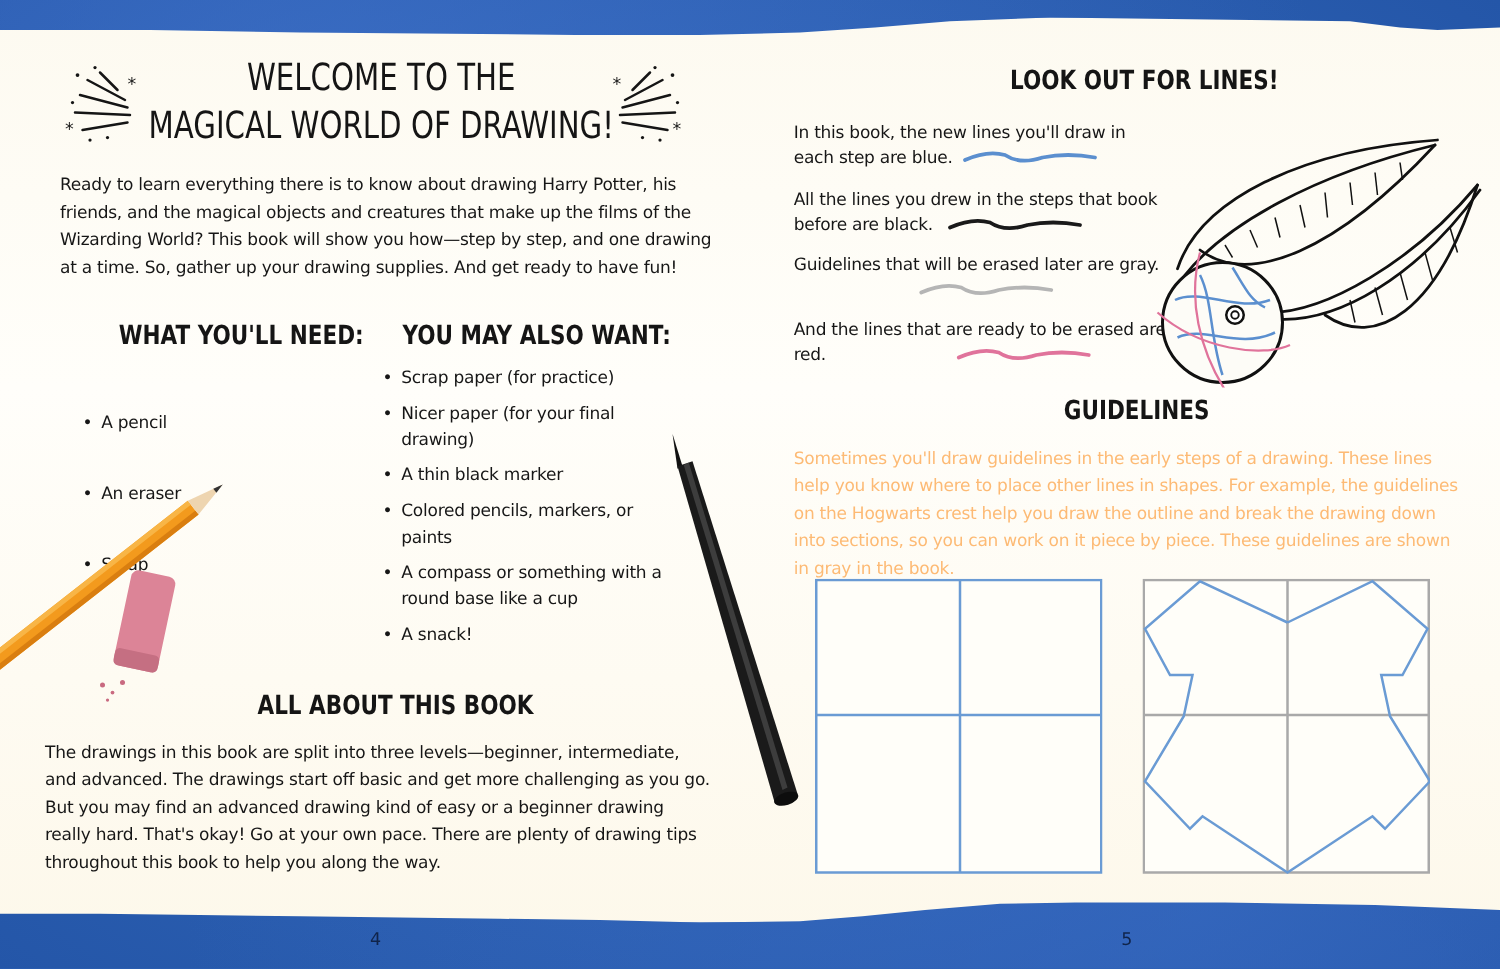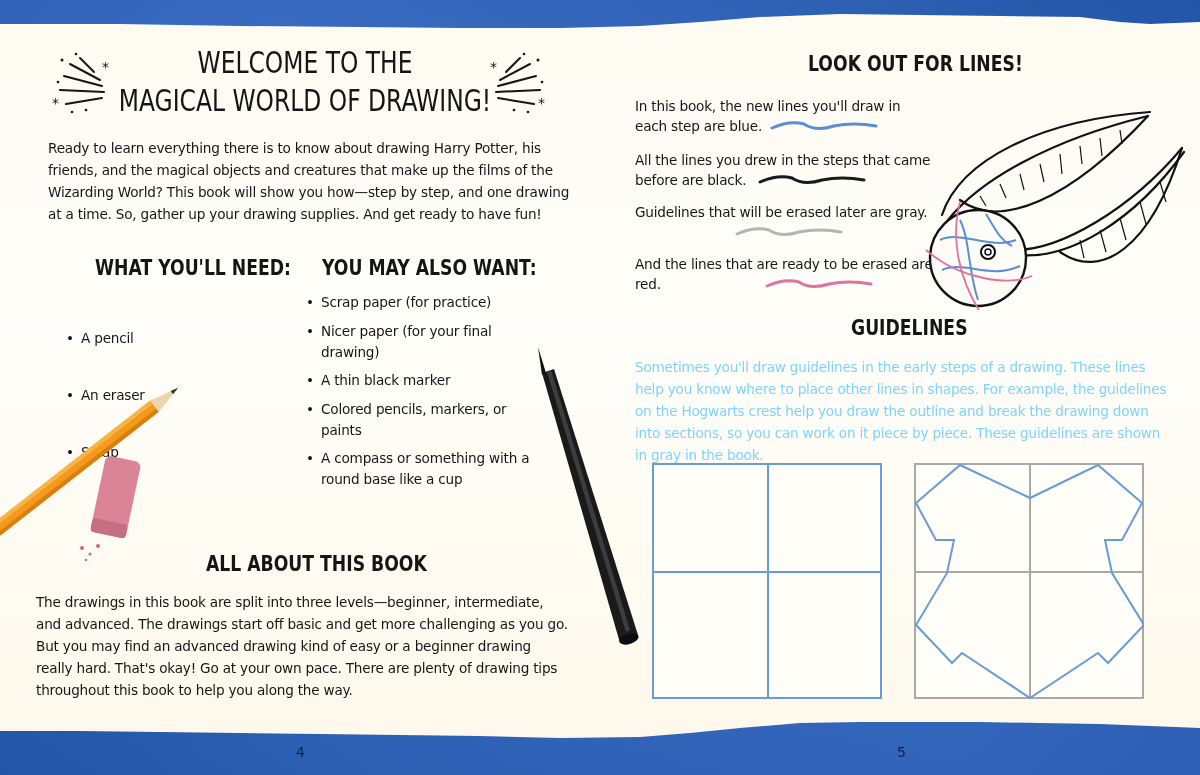--- a/index.html
+++ b/index.html
@@ -109,21 +109,21 @@
     .li3 { top: 202px; }
     .li4 { top: 254px; }
 
     .guidelines-heading {
       position: absolute; left: 851px; top: 316px;
       font-size: 21px; transform: scaleX(0.82); transform-origin: left center;
       color: #151515;
     }
     .guidelines-text {
       position: absolute; left: 635px; top: 356px; width: 532px;
-      font-size: 13.6px; line-height: 22px; letter-spacing: -0.2px; color: #7dd3fc;
+      font-size: 13.6px; line-height: 22px; letter-spacing: -0.2px; color: #fdba74;
     }
 
     .grid-box {
       position: absolute; top: 463px; width: 230px; height: 237px;
     }
     .grid-a { left: 652px; }
     .grid-b { left: 914px; }
 
     .page-num {
       position: absolute; top: 744px; font-size: 14px; color: #10244a;
@@ -193,20 +193,21 @@
       <li>Scrap</li>
     </ul>
 
     <h3 class="col-heading want-heading">YOU MAY ALSO WANT:</h3>
     <ul class="bullet-list want-list">
       <li>Scrap paper (for practice)</li>
       <li>Nicer paper (for your final drawing)</li>
       <li>A thin black marker</li>
       <li>Colored pencils, markers, or paints</li>
       <li>A compass or something with a round base like a cup</li>
+      <li>A snack!</li>
     </ul>
 
     <svg class="illus" style="left:0;top:350px" width="200" height="200" viewBox="0 0 200 200">
       <g transform="rotate(-38 100 100)">
         <rect x="-40" y="92" width="210" height="14" fill="#f39a1d"></rect>
         <rect x="-40" y="92" width="210" height="4" fill="#f8b546"></rect>
         <rect x="-40" y="102" width="210" height="4" fill="#d97e10"></rect>
         <polygon points="170,92 200,99 170,106" fill="#eed5b0"></polygon>
         <polygon points="192,97 200,99 192,101" fill="#333"></polygon>
       </g>
@@ -244,21 +245,21 @@
     <h3 class="lines-heading">LOOK OUT FOR LINES!</h3>
 
     <div class="line-item li1">
       <span>In this book, the new lines you'll draw in each step are blue.</span>
     </div>
     <svg class="illus" style="left:770px;top:118px" width="110" height="16" viewBox="0 0 110 16">
       <path d="M2 10 Q 20 2 34 6 Q 46 14 64 8 Q 84 4 106 8" stroke="#5b8fcf" stroke-width="3" fill="none" stroke-linecap="round"></path>
     </svg>
 
     <div class="line-item li2">
-      <span>All the lines you drew in the steps that came before are black.</span>
+      <span>All the lines you drew in the steps that book before are black.</span>
     </div>
     <svg class="illus" style="left:758px;top:172px" width="110" height="16" viewBox="0 0 110 16">
       <path d="M2 10 Q 20 2 34 6 Q 46 14 64 8 Q 84 4 106 8" stroke="#1a1a1a" stroke-width="3" fill="none" stroke-linecap="round"></path>
     </svg>
 
     <div class="line-item li3">
       <span>Guidelines that will be erased later are gray.</span>
     </div>
     <svg class="illus" style="left:735px;top:224px" width="110" height="16" viewBox="0 0 110 16">
       <path d="M2 10 Q 20 2 34 6 Q 46 14 64 8 Q 84 4 106 8" stroke="#b5b5b5" stroke-width="3" fill="none" stroke-linecap="round"></path>

